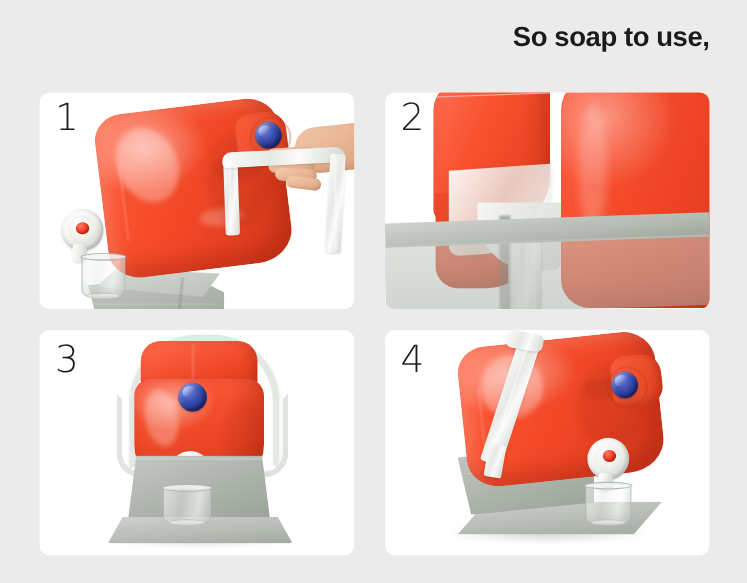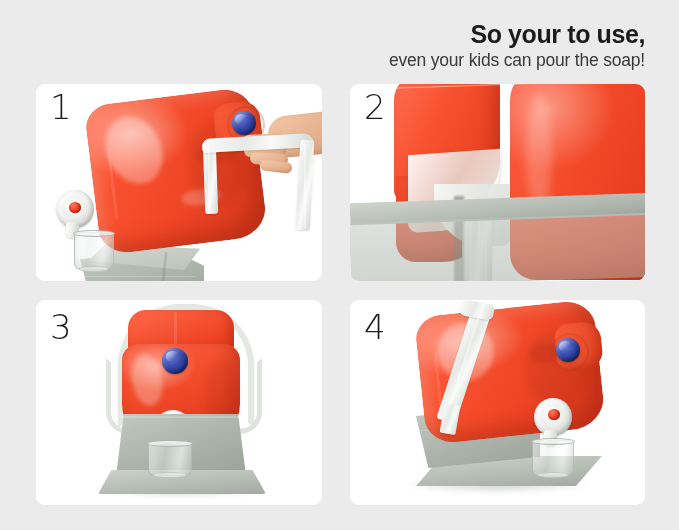--- a/index.html
+++ b/index.html
@@ -168,22 +168,21 @@
     background:linear-gradient(160deg,#f5cdaf 0%,#e8b594 55%,#d59e78 100%);
     box-shadow:inset -1.5px -1px 3px rgba(160,110,78,.3);
   }
 </style>
 </head>
 <body>
 
 <div id="stage">
 
   <div class="headline">
-    <div class="l1">So your to use,</div>
-    <div class="l2">even your kids can pour the soap!</div>
+    <div class="l1">So soap to use,</div>
   </div>
 
   <div class="card" id="card1">
     <div class="num">1</div>
     <div class="scene">
 
       <div class="stand" style="left:30px;top:154px;width:190px;height:98px;">
 
         <div class="face" style="left:14px;top:12px;width:124px;height:66px;clip-path:polygon(0 14%,74% 0,100% 24%,100% 84%,12% 100%);"></div>
         <div class="top" style="left:22px;top:6px;width:112px;height:26px;clip-path:polygon(16% 0,100% 18%,86% 100%,0 64%);"></div>

